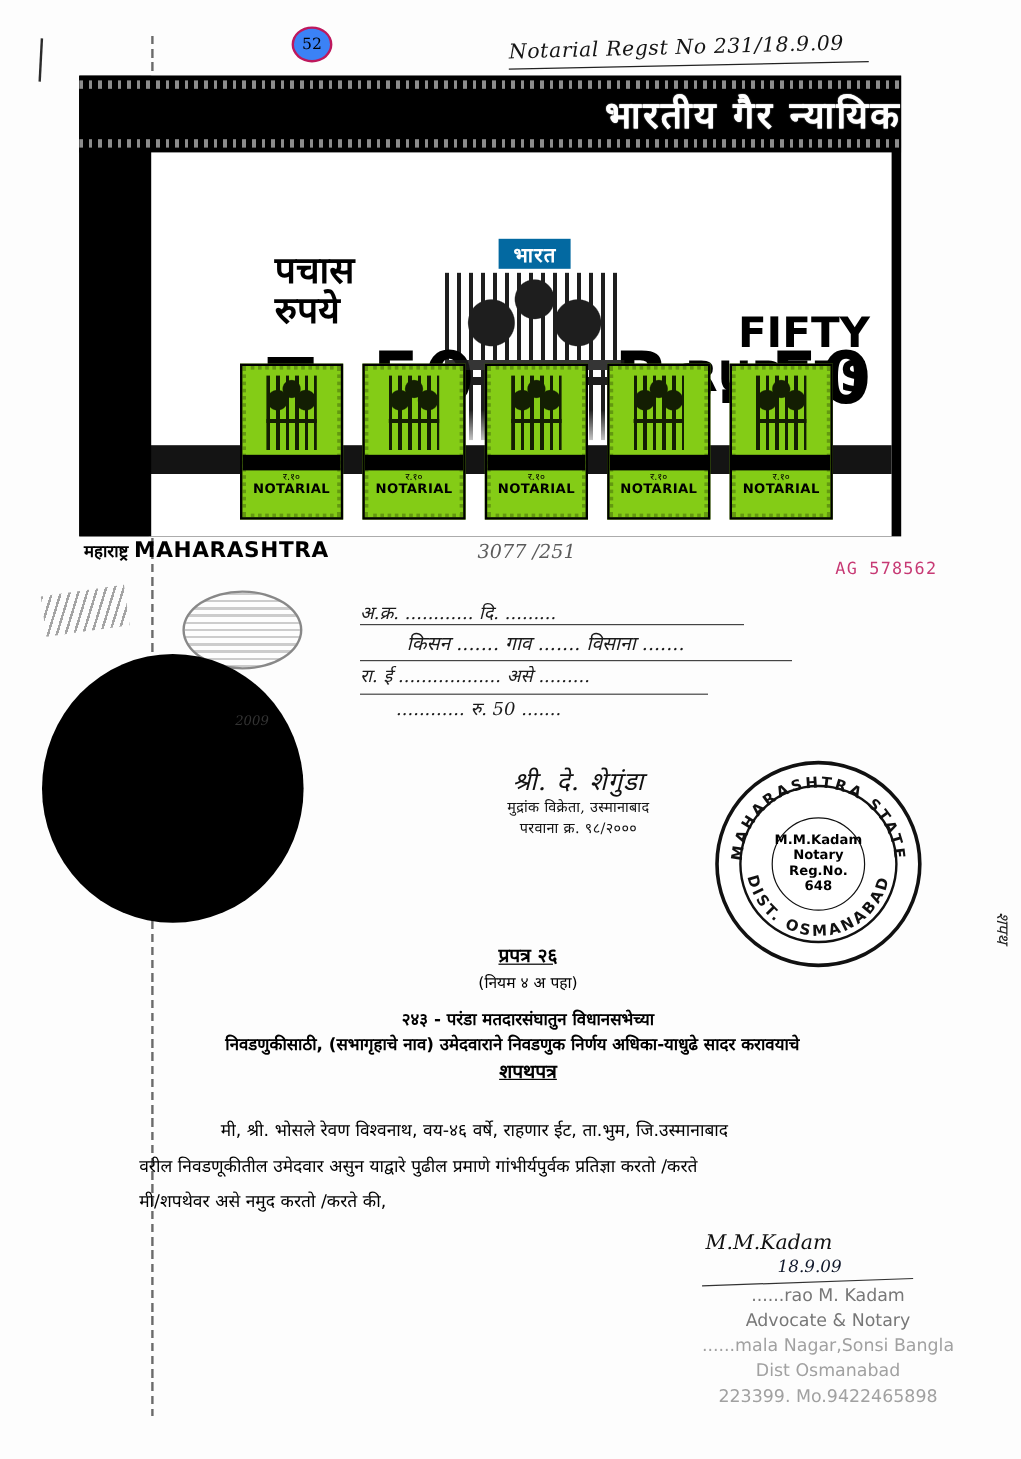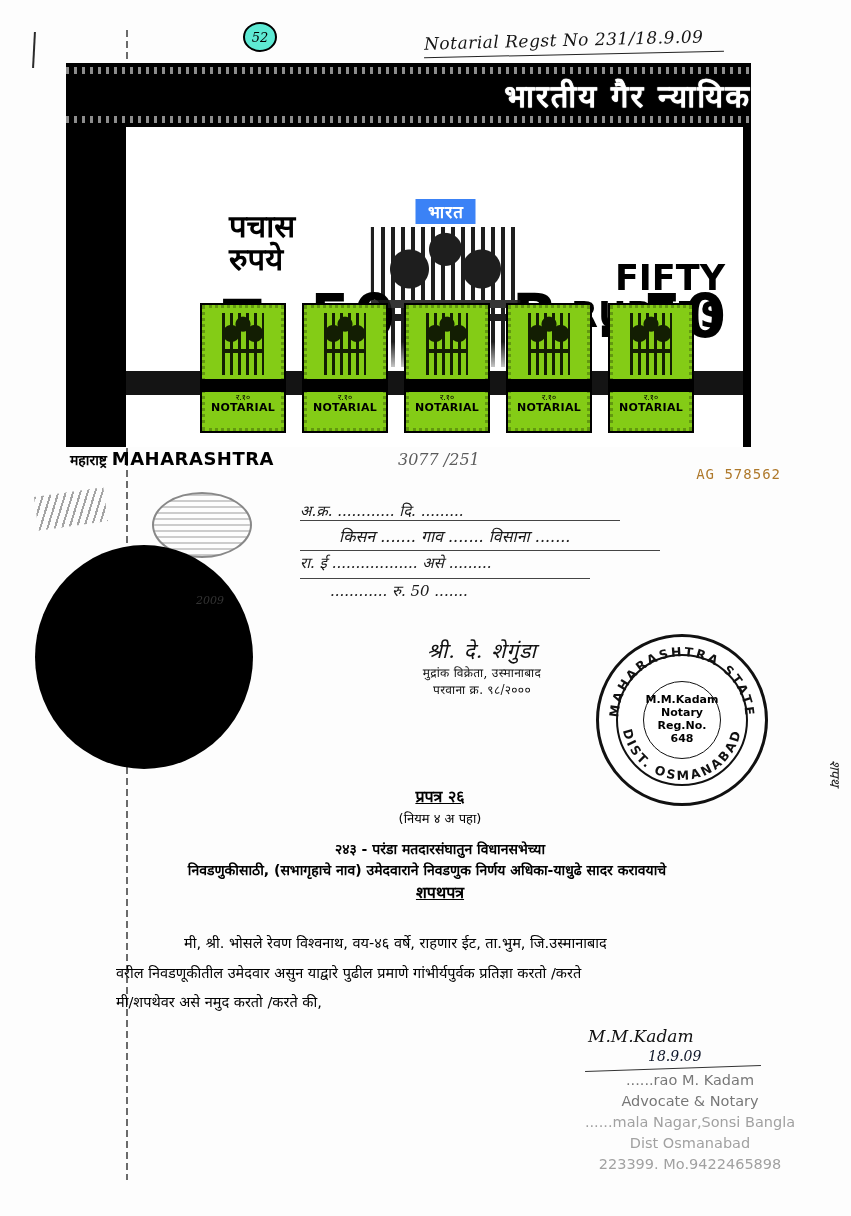--- a/index.html
+++ b/index.html
@@ -52,26 +52,26 @@
   #reg-underline {
     position: absolute; left: 424px; top: 54px;
     width: 300px; height: 1px; background: #222;
     transform: rotate(-1.2deg);
   }
 
   
   #serial-circle {
     position: absolute; left: 243px; top: 22px;
     width: 34px; height: 30px;
-    border: 2px solid #000000;
+    border: 2px solid #be185d;
     border-radius: 50%;
     display: flex; align-items: center; justify-content: center;
     font-family: "DejaVu Serif", serif;
-    font-style: italic; font-size: 13px;
-    background: #5eead4;
+    font-size: 13px;
+    background: #3b82f6;
     z-index: 6;
   }
 
   
   #stamp {
     position: absolute;
     left: 66px; top: 63px;
     width: 685px; height: 384px;
     background: #000;
     overflow: hidden;
@@ -151,21 +151,21 @@
   #emblem {
     position: absolute;
     left: 52%; top: 74px;
     transform: translateX(-50%);
     width: 215px; height: 180px;
     text-align: center;
   }
   #emblem-top {
     font-family: "DejaVu Sans", sans-serif;
     font-weight: 700; font-size: 17px;
-    background: #3b82f6; color: #fff;
+    background: #0369a1; color: #fff;
     display: inline-block; padding: 1px 12px;
     letter-spacing: 1px;
   }
   .pillar {
     position: absolute;
     left: 50%; transform: translateX(-50%);
     top: 28px;
     width: 150px; height: 140px;
     background:
       radial-gradient(circle at 50% 16%, #000 0 16px, rgba(0,0,0,0) 17px),
@@ -238,21 +238,21 @@
     font-size: 15px;
   }
   #maha .mr { font-weight: 700; font-size: 14px; }
   #maha .en { font-weight: 700; font-size: 18px; letter-spacing: .5px;}
 
   #stampno {
     position: absolute; right: 70px; top: 466px;
     font-family: "DejaVu Sans Mono", monospace;
     font-size: 14px;
     letter-spacing: 1px;
-    color: #a16207;
+    color: #be185d;
     opacity: .85;
   }
   #stampno-hand {
     position: absolute; left: 398px; top: 450px;
     font-size: 16px; color: #333; opacity: .8;
   }
 
   
   #black-blob {
     position: absolute; left: 38px; top: 548px;

